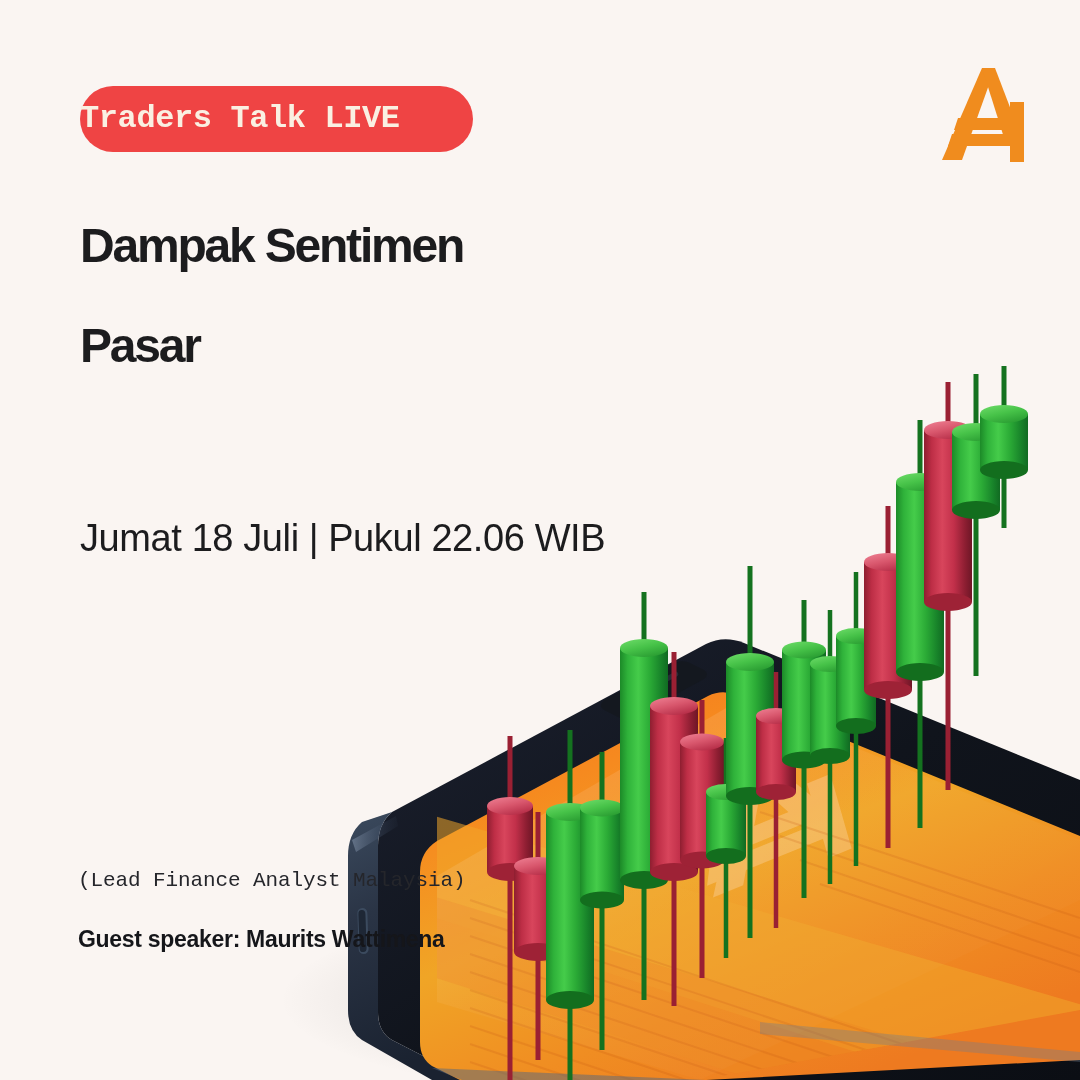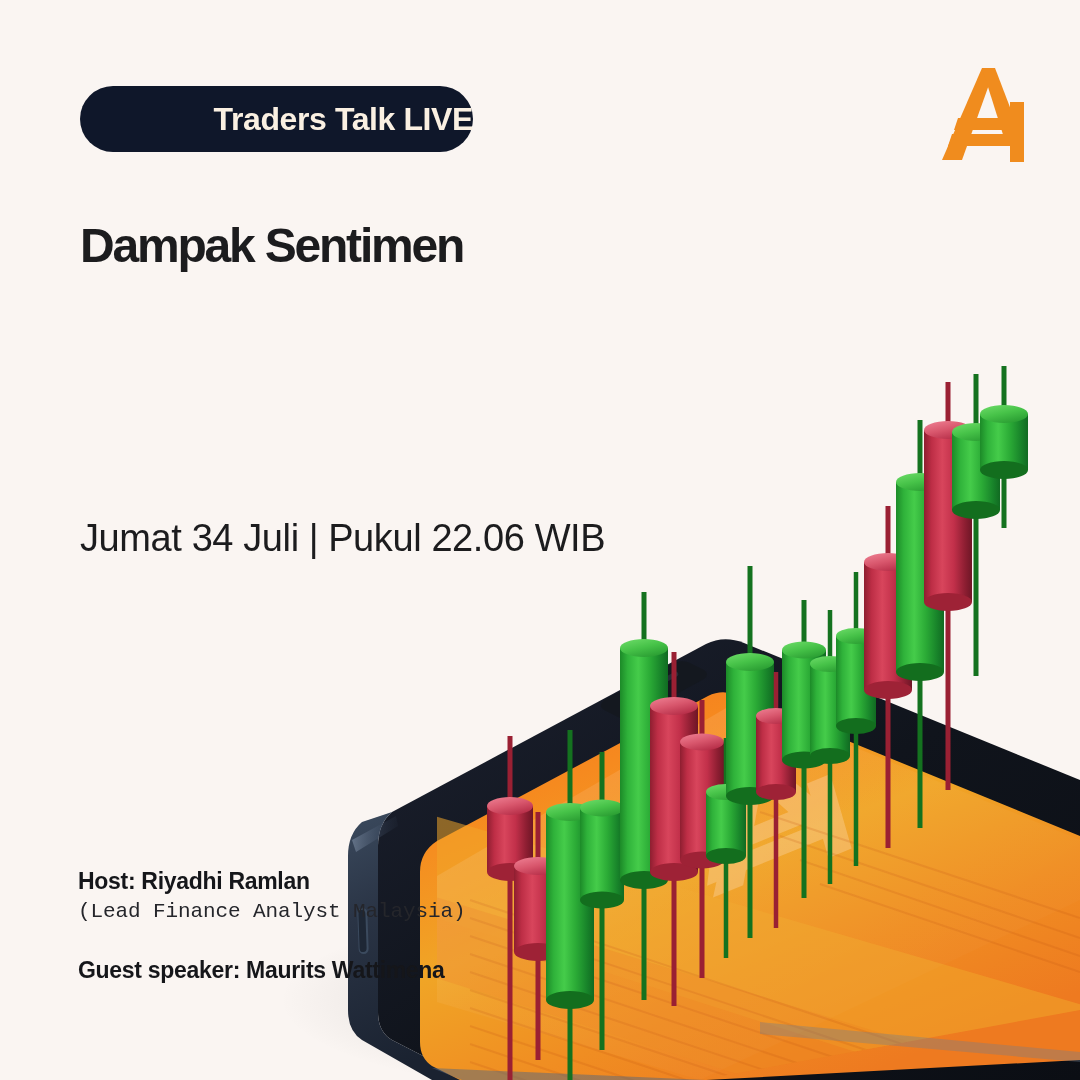--- a/index.html
+++ b/index.html
@@ -19,25 +19,26 @@
     height: 1080px;
     background: #FAF5F2;
     overflow: hidden;
   }
 
   
   #live-badge {
     position: absolute;
     left: 80px; top: 86px;
     width: 393px; height: 66px;
-    background: #0f172a;
+    background: #ef4444;
     border-radius: 34px;
     display: flex;
     align-items: center;
-    justify-content: flex-end;
+    justify-content: flex-start;
+    font-family: Liberation Mono, monospace;
   }
   #live-badge .badge-text {
     color: #FAF0E2;
     font-size: 32px;
     font-weight: bold;
     letter-spacing: -0.4px;
     line-height: 1;
     white-space: nowrap;
   }
 
@@ -133,24 +134,25 @@
       <path d="M26 56 L86 56 L82 68 L22 68 Z" fill="#F08C1E"></path>
 
       <path d="M20 72 L92 72 L88 84 L16 84 Z" fill="#F08C1E"></path>
 
       <path d="M78 40 L92 40 L92 100 L78 100 Z" fill="#F08C1E"></path>
     </svg>
   </div>
 
   <div id="headline">
     <span class="hl">Dampak Sentimen</span>
+    <span class="hl">Pasar</span>
   </div>
 
   <div id="event-datetime">
-    <span>Jumat 34 Juli</span><span class="sep">|</span><span>Pukul 22.06 WIB</span>
+    <span>Jumat 18 Juli</span><span class="sep">|</span><span>Pukul 22.06 WIB</span>
   </div>
 
   <div id="phone-chart-illustration">
     <svg width="1080" height="1080" viewBox="0 0 1080 1080" aria-hidden="true">
       <defs>
 
         <linearGradient id="screenGrad" x1="0" y1="0" x2="0.65" y2="1">
           <stop offset="0%" stop-color="#F4721E"></stop>
           <stop offset="26%" stop-color="#F68A1F"></stop>
           <stop offset="52%" stop-color="#F0A526"></stop>
@@ -438,21 +440,20 @@
           <rect x="980" y="414" width="48" height="56" fill="url(#gBody)"></rect>
           <ellipse cx="1004" cy="470" rx="24" ry="9" fill="#136E1E"></ellipse>
           <ellipse cx="1004" cy="414" rx="24" ry="9" fill="url(#gTop)"></ellipse>
         </g>
       </g>
     </svg>
   </div>
 
   <div id="credits">
     <div class="credit-block">
-      <span class="name">Host: Riyadhi Ramlan</span>
       <span class="role">(Lead Finance Analyst Malaysia)</span>
     </div>
     <div class="credit-block">
       <span class="name">Guest speaker: Maurits Wattimena</span>
     </div>
   </div>
 
 </div>
 
 </body></html>

